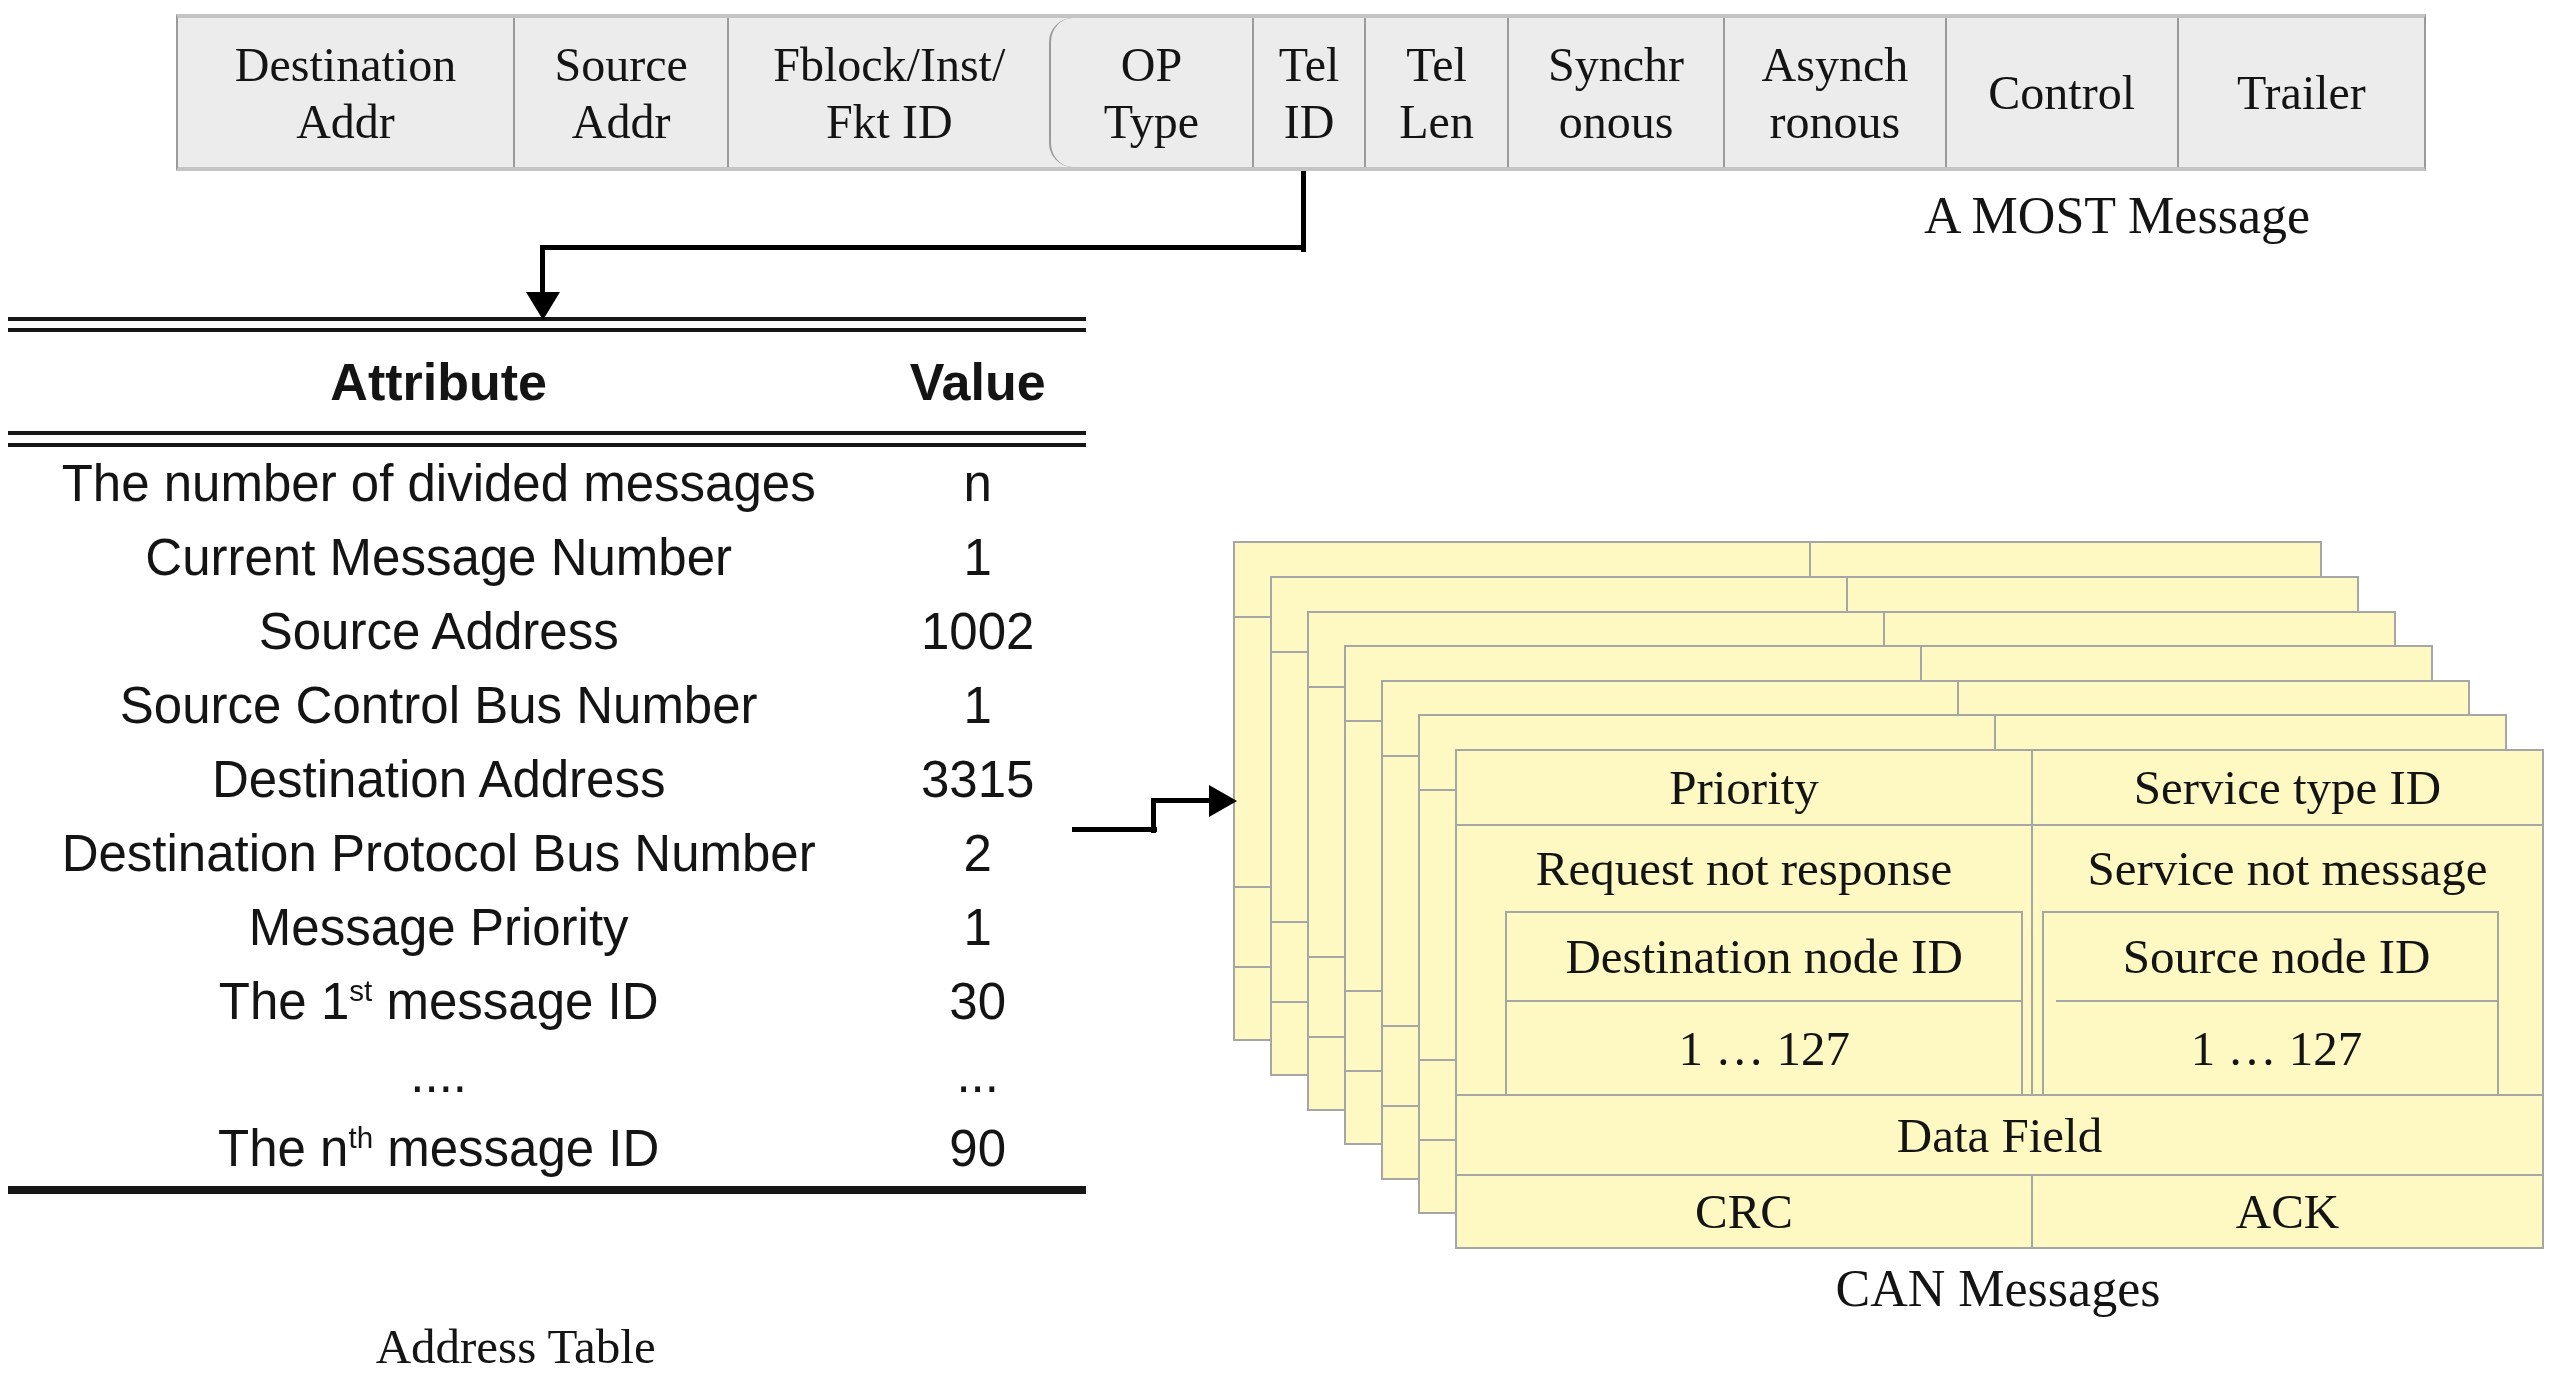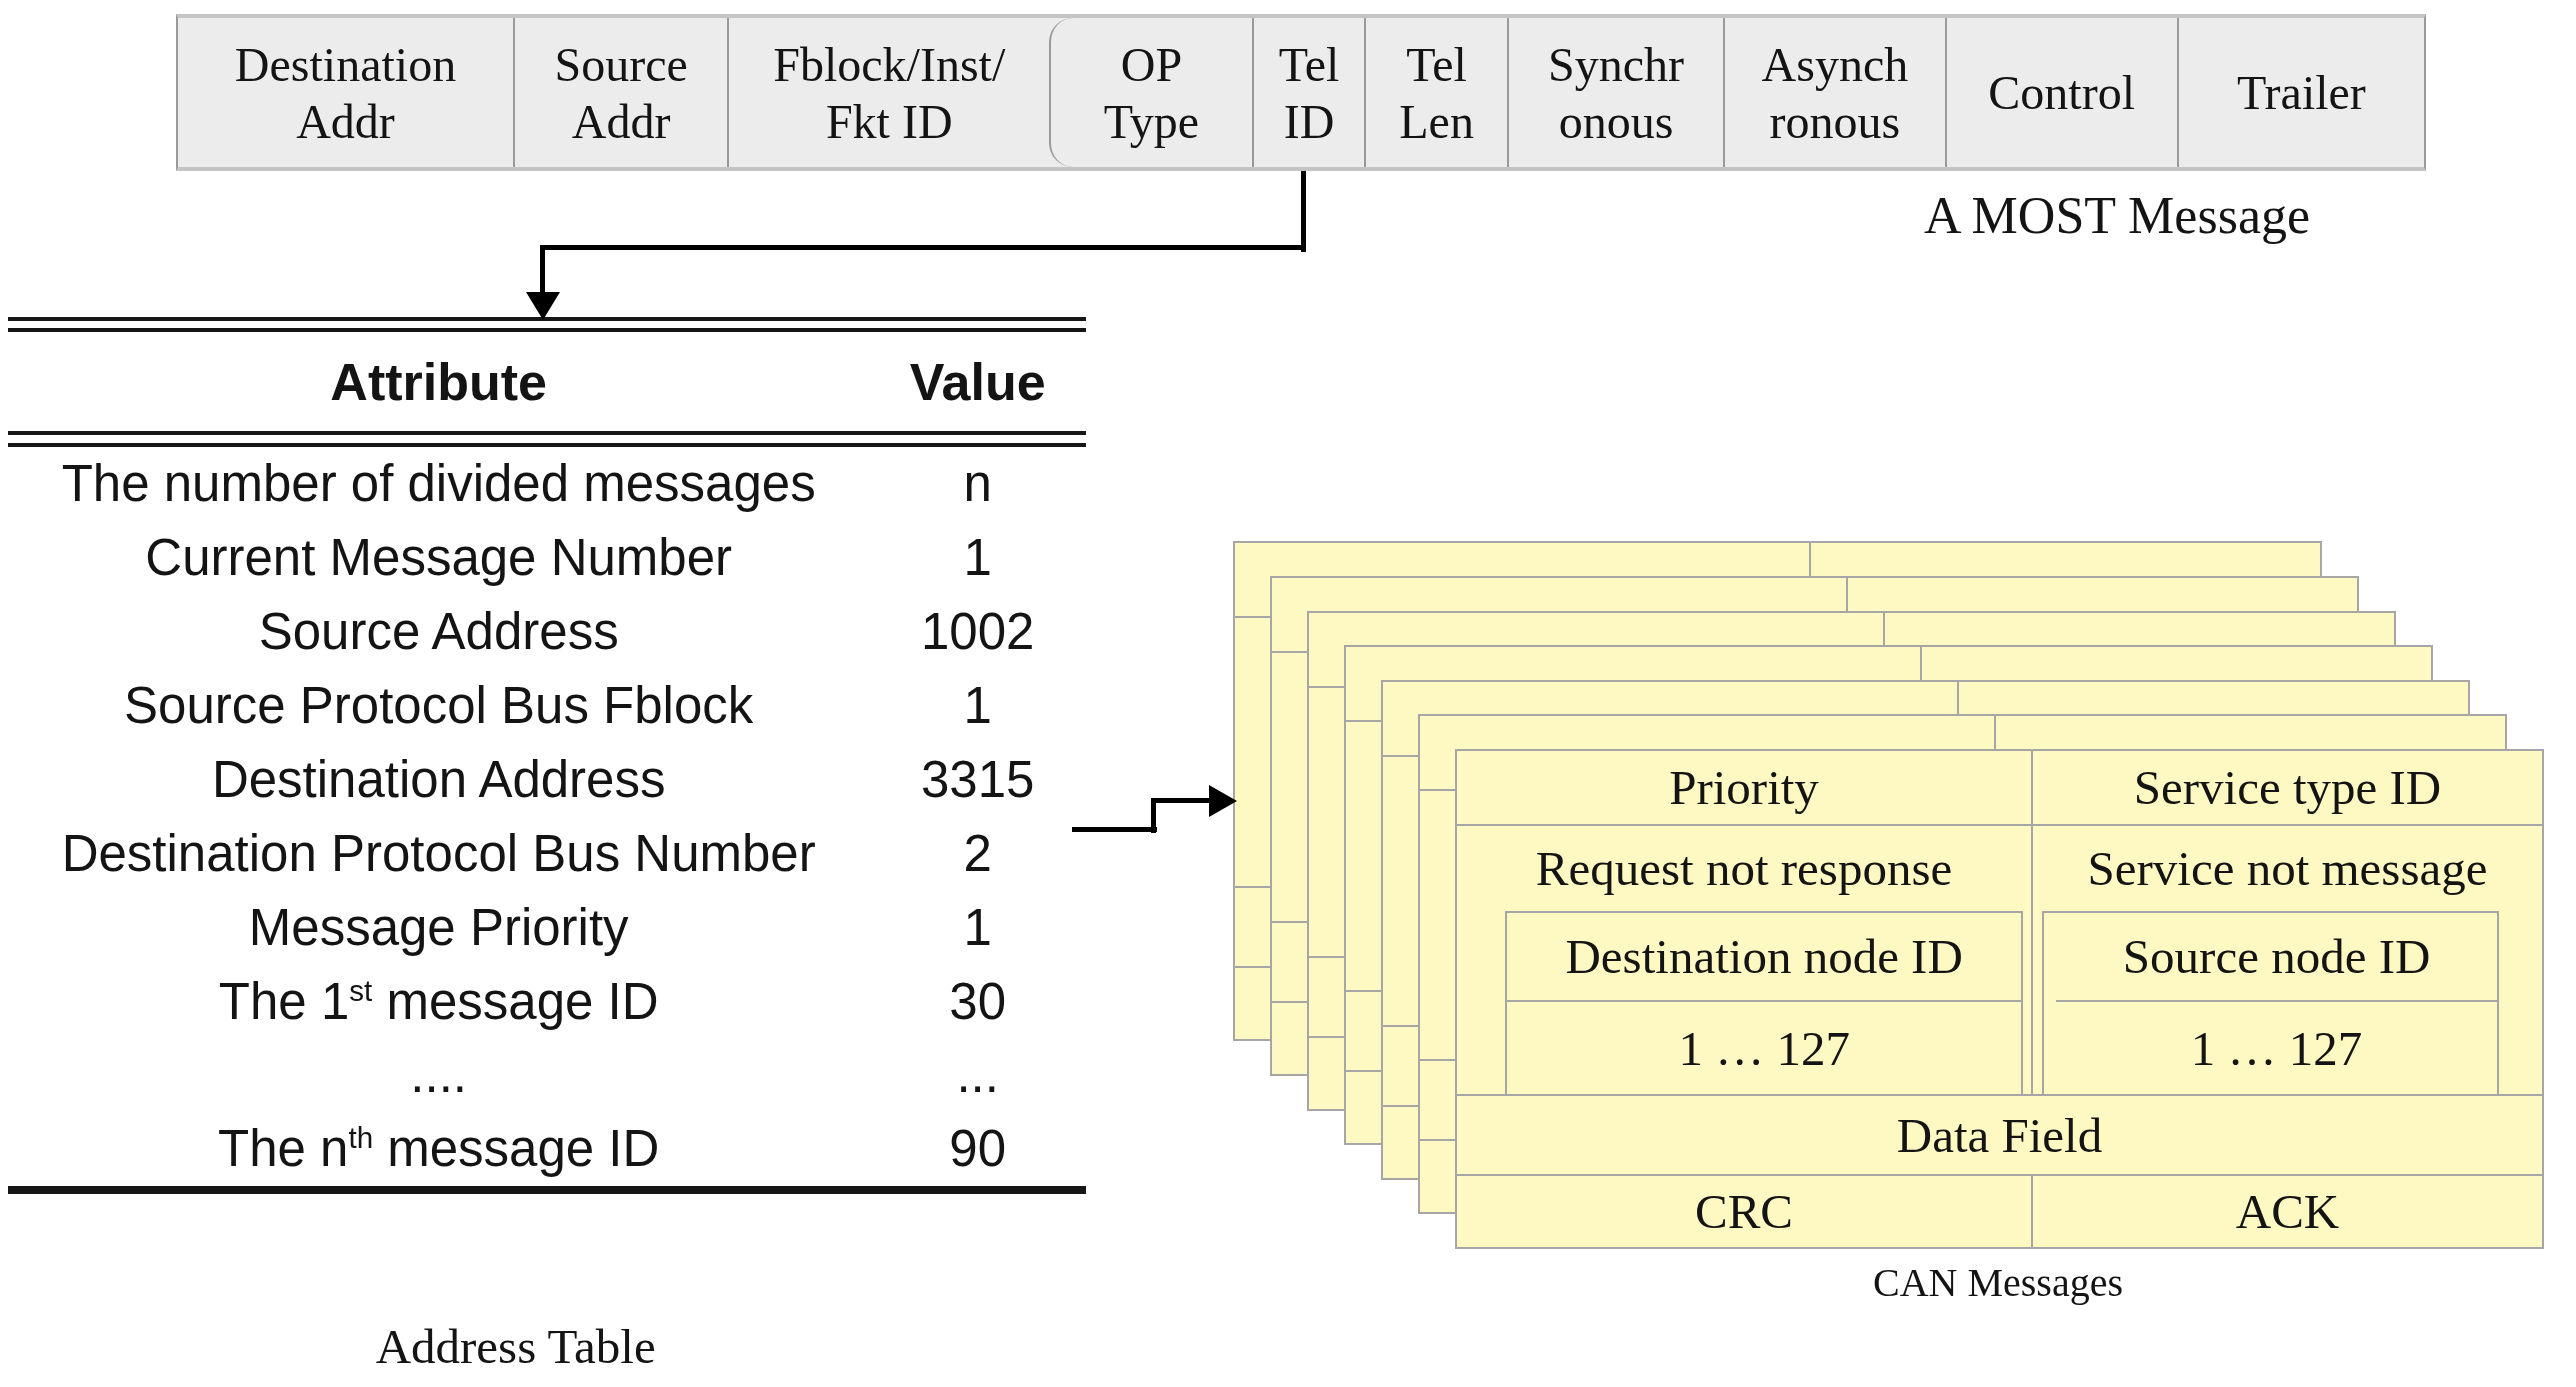--- a/index.html
+++ b/index.html
@@ -11,21 +11,21 @@
     box-sizing:border-box;background:#ececec;
     border-left:2.3px solid #9a9a9a;border-right:2.3px solid #9a9a9a;
     border-top:4.6px solid #c4c4c4;border-bottom:4.6px solid #c4c4c4;}
   .most-cell{box-sizing:border-box;height:100%;display:flex;align-items:center;justify-content:center;
     text-align:center;white-space:pre-line;font-size:48px;line-height:57px;}
   .most-cell + .most-cell{border-left:2.3px solid #9a9a9a;}
 
   .caption{position:absolute;text-align:center;}
   #most-caption{left:1809px;top:186px;width:616px;font-size:52px;}
   #addr-caption{left:7.7px;top:1318px;width:1016px;font-size:49px;}
-  #can-caption{left:1686px;top:1259px;width:624px;font-size:40px;}
+  #can-caption{left:1686px;top:1259px;width:624px;font-size:52px;}
 
   
   .seg{position:absolute;background:#000000;z-index:40;}
   .arrowhead{position:absolute;width:0;height:0;z-index:41;}
   #a1-head{left:526px;top:292px;border-left:17px solid transparent;border-right:17px solid transparent;
            border-top:28px solid #000;}
   #a2-head{left:1209px;top:785px;border-top:16px solid transparent;border-bottom:16px solid transparent;
            border-left:28px solid #000;}
 
   
@@ -110,21 +110,21 @@
         </div>
         <div class="addr-row">
           <div class="col-attr"><span>Current Message Number</span></div>
           <div class="col-val">1</div>
         </div>
         <div class="addr-row">
           <div class="col-attr"><span>Source Address</span></div>
           <div class="col-val">1002</div>
         </div>
         <div class="addr-row">
-          <div class="col-attr"><span>Source Protocol Bus Fblock</span></div>
+          <div class="col-attr"><span>Source Control Bus Number</span></div>
           <div class="col-val">1</div>
         </div>
         <div class="addr-row">
           <div class="col-attr"><span>Destination Address</span></div>
           <div class="col-val">3315</div>
         </div>
         <div class="addr-row">
           <div class="col-attr"><span>Destination Protocol Bus Number</span></div>
           <div class="col-val">2</div>
         </div>

